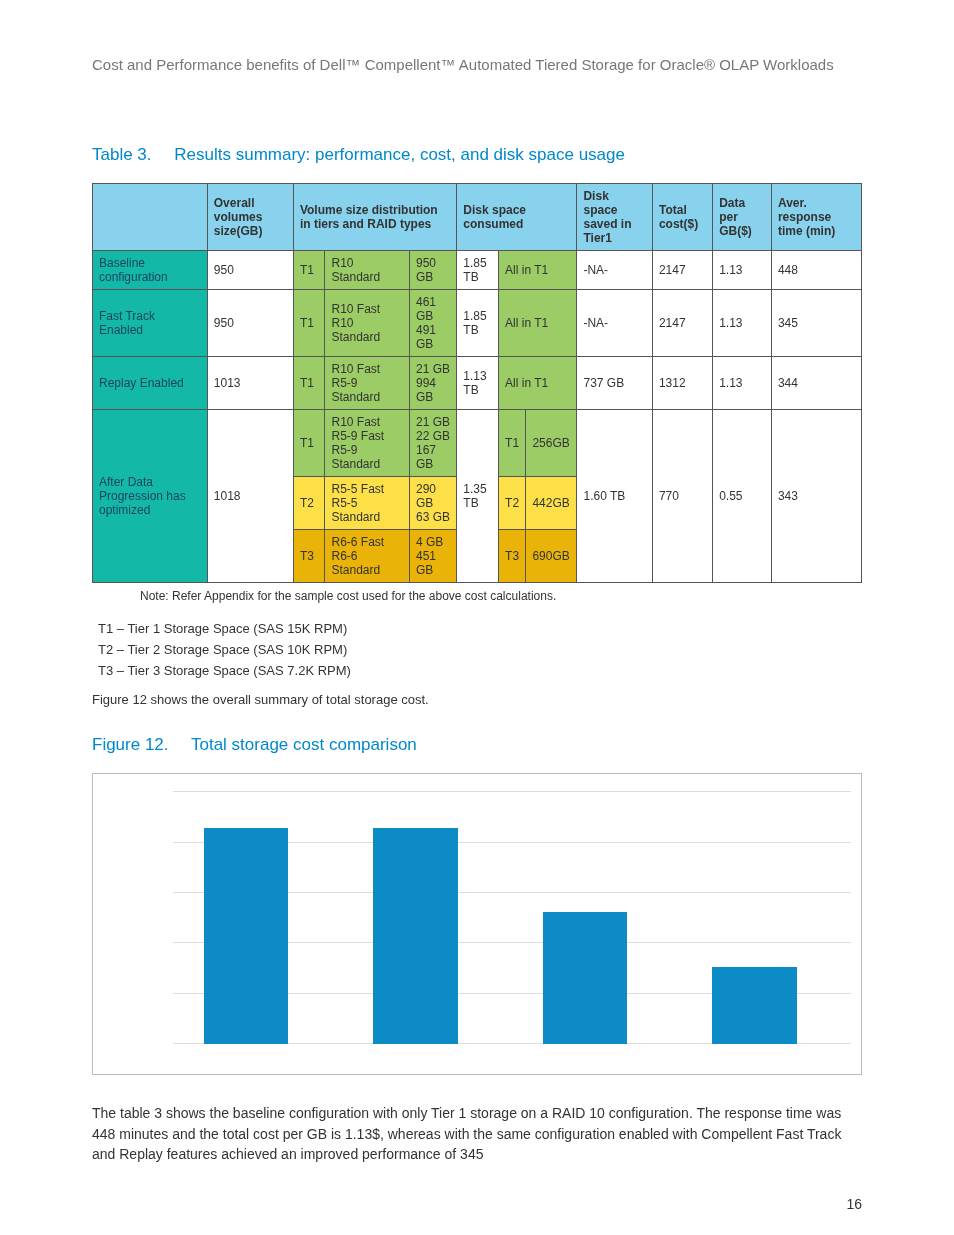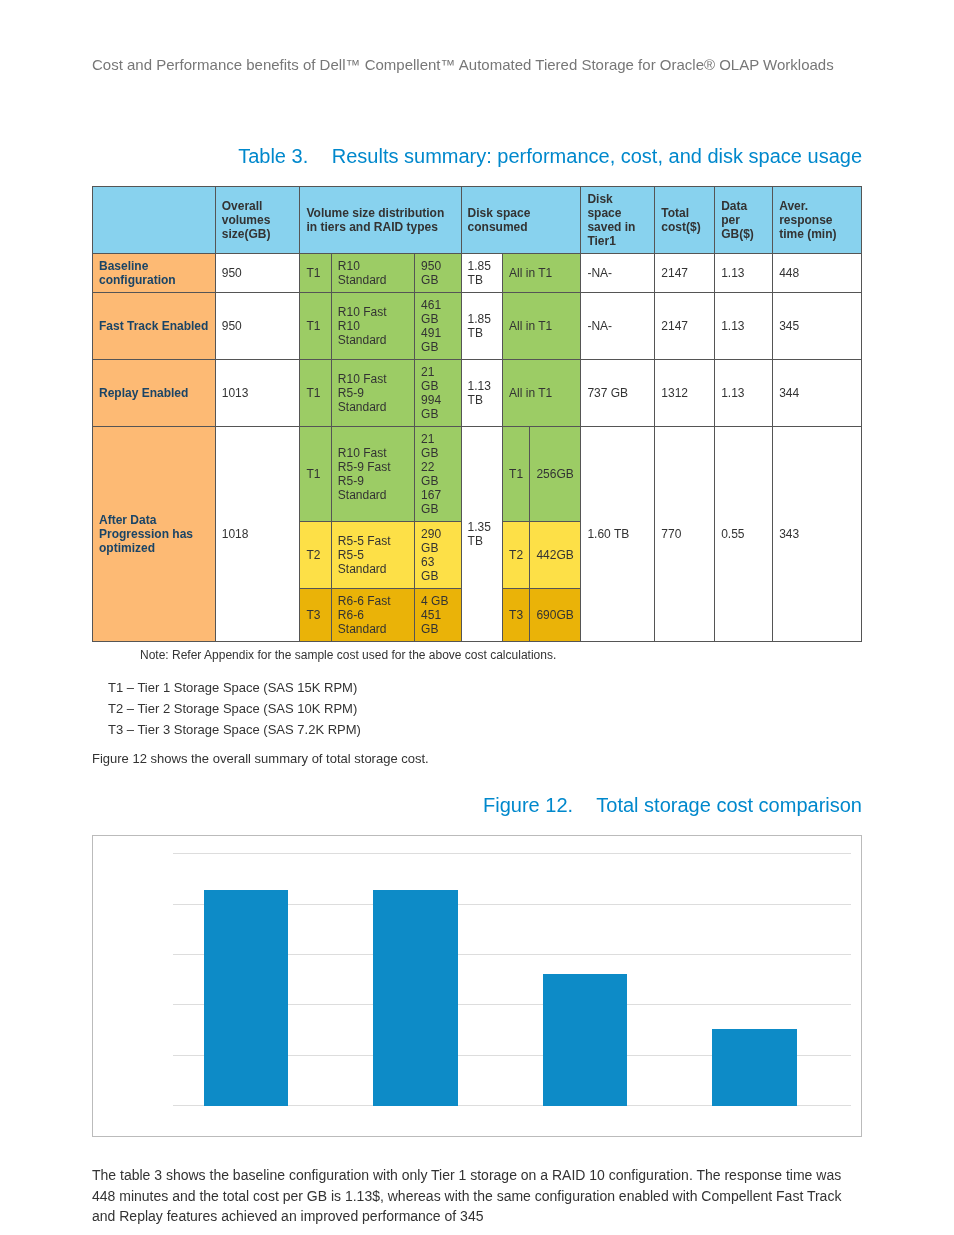--- a/index.html
+++ b/index.html
@@ -13,23 +13,23 @@
     width: 770px;
     margin: 55px auto 50px auto;
   }
   .doc-title {
     color: #777;
     font-size: 15px;
     margin-bottom: 70px;
     line-height: 1.35;
   }
   .table-caption, .figure-caption {
-    text-align: right;
+    text-align: left;
     color: #0088cc;
-    font-size: 20px;
+    font-size: 17px;
     margin: 12px 0 18px 0;
   }
   .table-caption .num, .figure-caption .num {
     margin-right: 18px;
   }
 
   table.results {
     border-collapse: collapse;
     width: 100%;
     font-size: 12px;
@@ -38,27 +38,27 @@
     border: 1px solid #555;
     padding: 5px 6px;
     vertical-align: middle;
   }
   table.results th {
     background: #88d2ee;
     font-weight: 600;
     text-align: left;
     color: #333;
   }
-  .rowlabel { background: #fdba74; color: #1a4466; font-weight: 700; }
+  .rowlabel { background: #14b8a6; color: #1a4466; font-weight: 400; }
   .t1 { background: #9ccc65; }
   .t2 { background: #fde047; }
   .t3 { background: #eab308; }
 
   .note { font-size: 12px; margin: 6px 0 18px 48px; color: #333; }
-  .legend-line { margin: 6px 0 6px 16px; }
+  .legend-line { margin: 6px 0 6px 6px; }
   .summary-line { margin: 14px 0 28px 0; }
 
   
   .chart-box {
     border: 1px solid #bbb;
     height: 290px;
     position: relative;
     padding-top: 10px;
   }
   .plot-area {

